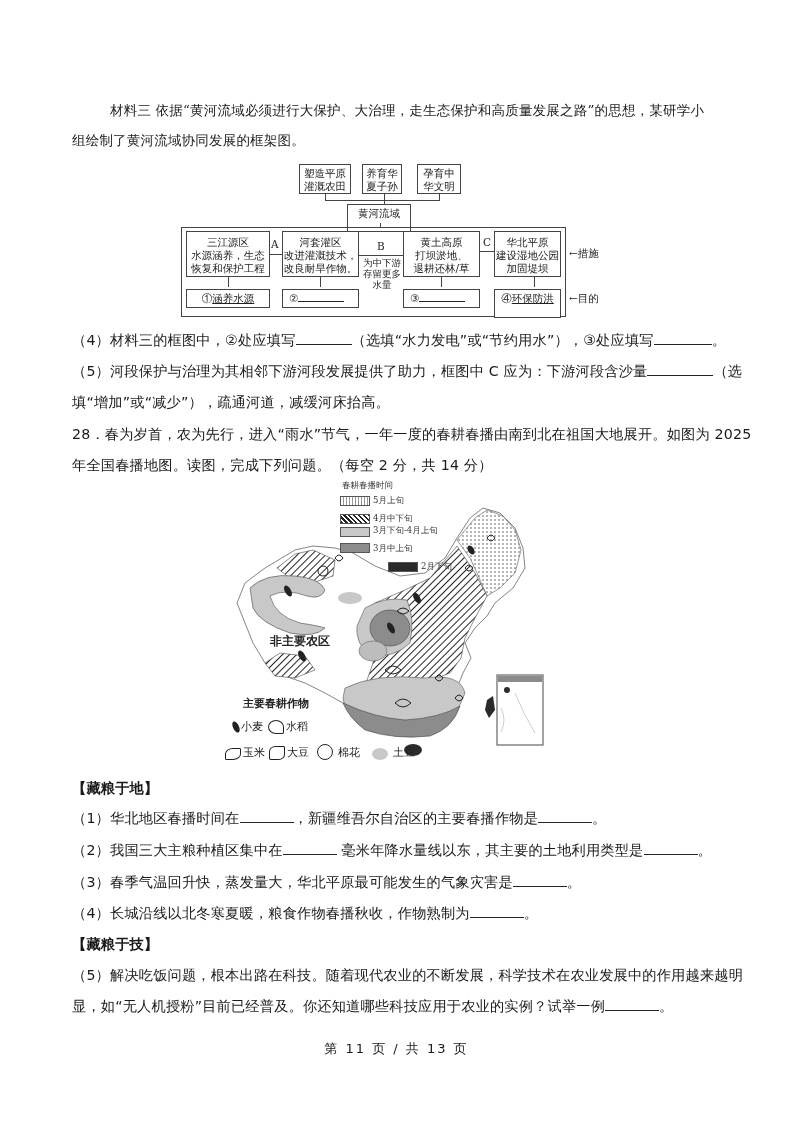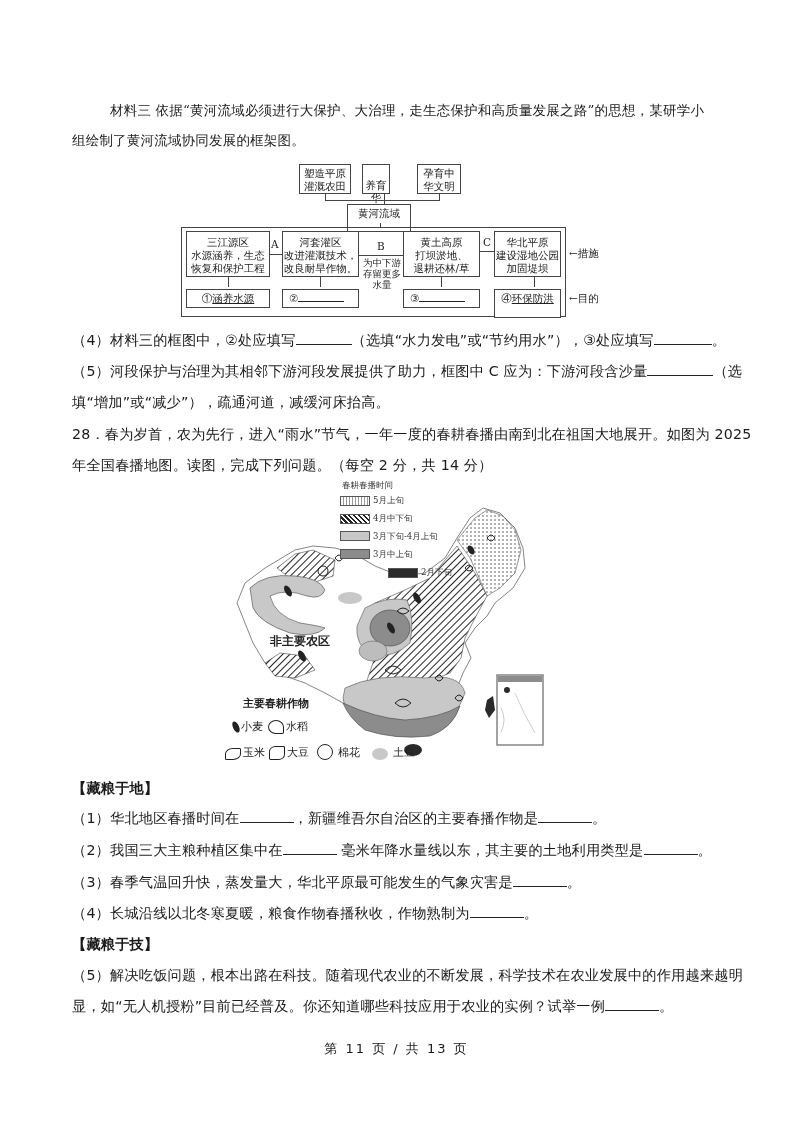--- a/index.html
+++ b/index.html
@@ -19,21 +19,21 @@
 
 <div class="line serif" style="top:100px; left:110px; font-size:13.5px;">材料三  依据“黄河流域必须进行大保护、大治理，走生态保护和高质量发展之路”的思想，某研学小</div>
 <div class="line serif" style="top:130px; font-size:13.5px;">组绘制了黄河流域协同发展的框架图。</div>
 
 <div>
 
   <div class="box" style="left:299px; top:164px; width:52px; height:30px; padding-top:2px;">
     <div>塑造平原</div>
     <div>灌溉农田</div>
   </div>
-  <div class="box" style="left:362px; top:164px; width:28px; height:30px; padding-top:14px;">
+  <div class="box" style="left:362px; top:164px; width:40px; height:30px; padding-top:2px;">
     <div>养育华</div>
     <div>夏子孙</div>
   </div>
   <div class="box" style="left:417px; top:164px; width:44px; height:30px; padding-top:2px;">
     <div>孕育中</div>
     <div>华文明</div>
   </div>
 
   <div class="hl" style="left:325px; top:194px; width:1px; height:6px;"></div>
   <div class="hl" style="left:384px; top:194px; width:1px; height:6px;"></div>
@@ -179,21 +179,21 @@
   <div style="position:absolute; left:115px; top:2px; font-family:'DejaVu Serif','Liberation Serif',serif; font-size:8.5px; color:#333;">
     <div style="margin-left:2px;">春耕春播时间</div>
     <div style="margin-top:3px; display:flex; align-items:center;">
       <span style="display:inline-block; width:28px; height:8px; border:1px solid #555; background:repeating-linear-gradient(90deg,#fff 0 2px,#999 2px 3px);"></span>
       <span style="margin-left:3px;">5月上旬</span>
     </div>
     <div style="margin-top:6px; display:flex; align-items:center;">
       <span style="display:inline-block; width:28px; height:8px; border:1px solid #555; background:repeating-linear-gradient(45deg,#222 0 1.5px,#fff 1.5px 3.5px);"></span>
       <span style="margin-left:3px;">4月中下旬</span>
     </div>
-    <div style="margin-top:6px; display:flex; align-items:flex-start;">
+    <div style="margin-top:0; display:flex; align-items:flex-end;">
       <span style="display:inline-block; width:28px; height:8px; border:1px solid #555; background:#c8c8c8;"></span>
       <span style="margin-left:3px;">3月下旬-4月上旬</span>
     </div>
     <div style="margin-top:6px; display:flex; ">
       <span style="display:inline-block; width:28px; height:8px; border:1px solid #555; background:#8c8c8c;"></span>
       <span style="margin-left:3px;">3月中上旬</span>
     </div>
     <div style="margin-top:6px; display:flex; align-items:center;padding-left:48px;">
       <span style="display:inline-block; width:28px; height:8px; border:1px solid #555; background:#2a2a2a;"></span>
       <span style="margin-left:3px;">2月下旬</span>

